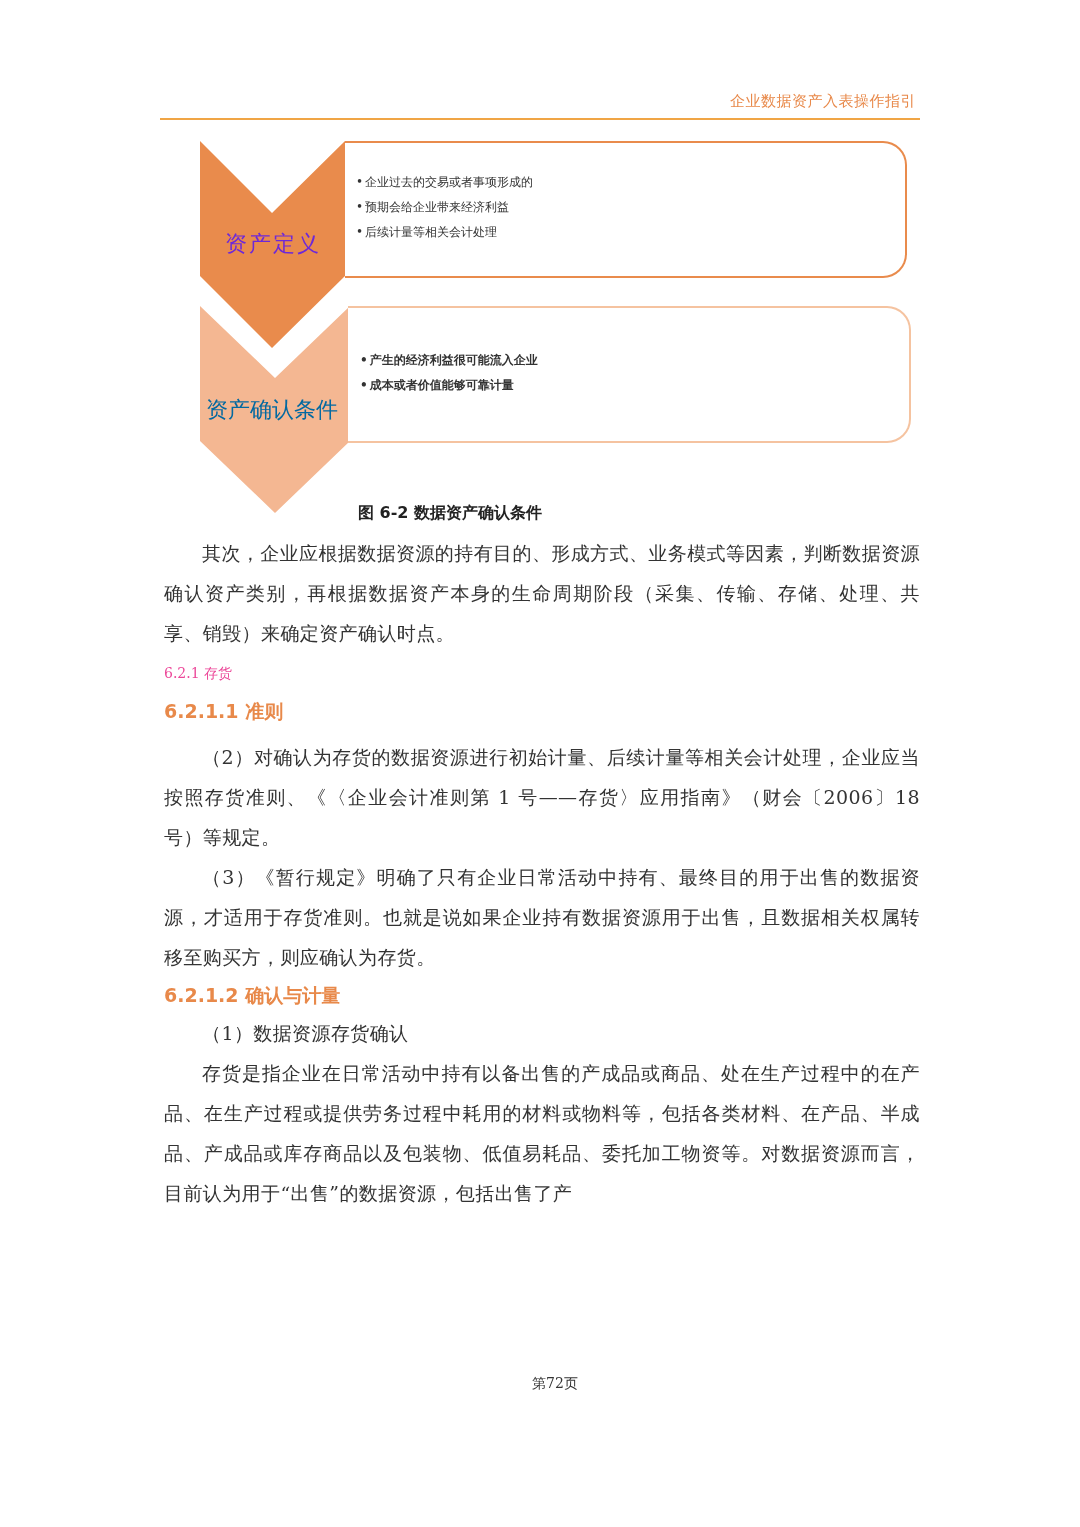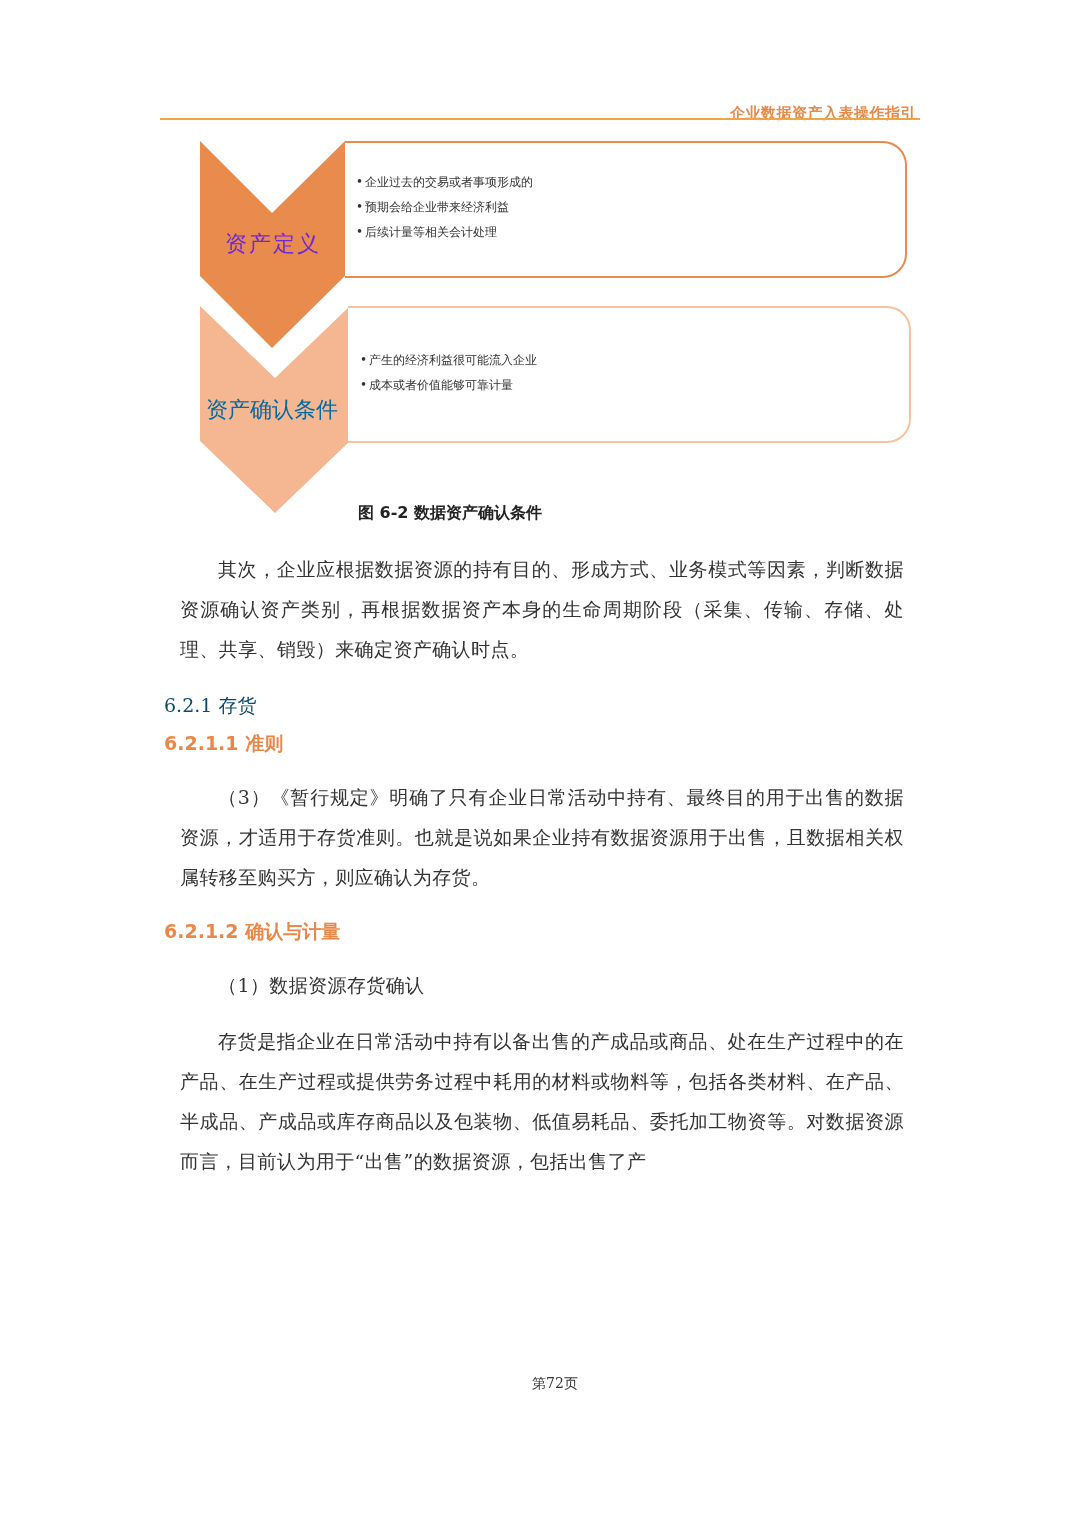--- a/index.html
+++ b/index.html
@@ -1,39 +1,39 @@
 <!DOCTYPE html>
 <html><head>
 <meta charset="utf-8">
 <style>
   html, body { margin: 0; padding: 0; background: #ffffff; }
   body { width: 1080px; height: 1527px; position: relative; overflow: hidden;
          font-family: "DejaVu Serif", "Liberation Serif", serif; color: #333333; }
-  .header-title { position: absolute; right: 164px; top: 104px; font-family: "DejaVu Sans", "Liberation Sans", sans-serif;
-                  font-size: 15px; font-weight: bold; color: #e8894a; letter-spacing: 0.5px; }
+  .header-title { position: absolute; right: 164px; top: 92px; font-family: "DejaVu Sans", "Liberation Sans", sans-serif;
+                  font-size: 15px; font-weight: normal; color: #e8894a; letter-spacing: 0.5px; }
   .header-rule { position: absolute; left: 160px; top: 118px; width: 760px; height: 2px; background: #f0a545; }
 
   .diagram { position: absolute; left: 0; top: 0; width: 1080px; height: 530px; }
   .box { position: absolute; border: 2px solid; border-left: none; border-radius: 0 24px 24px 0; background: #fff; }
   .box1 { left: 345px; top: 141px; width: 560px; height: 133px; border-color: #e98b4c; }
   .box2 { left: 348px; top: 306px; width: 561px; height: 133px; border-color: #f5c3a0; }
   .bullets { position: absolute; font-size: 12px; line-height: 25px; color: #333; }
   .bullets1 { left: 356px; top: 170px; }
-  .bullets2 { left: 360px; top: 348px; }
+  .bullets2 { left: 360px; top: 348px; font-weight: bold; }
   .bullet-item::before { content: "•"; margin-right: 2px; }
   .chev-label { position: absolute; color: #6d28d9; font-size: 22px; white-space: nowrap; }
   .label1 { left: 225px; top: 229px; letter-spacing: 2px; }
   .label2 { left: 206px; top: 395px; color: #0369a1; }
 
   .caption { position: absolute; left: 0; width: 900px; top: 503px; text-align: center;
              font-family: "DejaVu Sans", "Liberation Sans", sans-serif; font-weight: bold; font-size: 16px; color: #222; }
 
   .body { position: absolute; left: 164px; width: 756px; }
-  .para { font-size: 19px; line-height: 40px; text-align: justify; text-indent: 2em; margin: 16px; color: #333; letter-spacing: 0.4px; }
-  .h3 { font-size: 19px; line-height: 40px; color: #0c4a6e; margin: 0; }
+  .para { font-size: 19px; line-height: 40px; text-align: justify; text-indent: 2em; margin: 0; color: #333; letter-spacing: 0.4px; }
+  .h3 { font-size: 14px; line-height: 40px; color: #ec4899; margin: 0; }
   .h4 { font-size: 19px; line-height: 36px; color: #e8894a; font-weight: bold; margin: 0;
         font-family: "DejaVu Sans", "Liberation Sans", sans-serif; }
   .page-num { position: absolute; left: 0; width: 1110px; top: 1375px; text-align: center; font-size: 14px; color: #333; }
 </style>
 </head>
 <body>
 
 <div>
   <div class="header-title">企业数据资产入表操作指引</div>
   <div class="header-rule"></div>
@@ -63,19 +63,20 @@
     <div class="bullet-item">成本或者价值能够可靠计量</div>
   </div>
 
   <div class="caption">图 6-2 数据资产确认条件</div>
 </div>
 
 <div class="body" style="top:533px;">
   <p class="para">其次，企业应根据数据资源的持有目的、形成方式、业务模式等因素，判断数据资源确认资产类别，再根据数据资产本身的生命周期阶段（采集、传输、存储、处理、共享、销毁）来确定资产确认时点。</p>
   <p class="h3">6.2.1 存货</p>
   <p class="h4" style="margin-bottom:8px;">6.2.1.1 准则</p>
+  <p class="para">（2）对确认为存货的数据资源进行初始计量、后续计量等相关会计处理，企业应当按照存货准则、《〈企业会计准则第 1 号——存货〉应用指南》（财会〔2006〕18 号）等规定。</p>
   <p class="para">（3）《暂行规定》明确了只有企业日常活动中持有、最终目的用于出售的数据资源，才适用于存货准则。也就是说如果企业持有数据资源用于出售，且数据相关权属转移至购买方，则应确认为存货。</p>
   <p class="h4">6.2.1.2 确认与计量</p>
   <p class="para">（1）数据资源存货确认</p>
   <p class="para">存货是指企业在日常活动中持有以备出售的产成品或商品、处在生产过程中的在产品、在生产过程或提供劳务过程中耗用的材料或物料等，包括各类材料、在产品、半成品、产成品或库存商品以及包装物、低值易耗品、委托加工物资等。对数据资源而言，目前认为用于“出售”的数据资源，包括出售了产</p>
 </div>
 
 <div class="page-num">第72页</div>
 
 </body></html>

